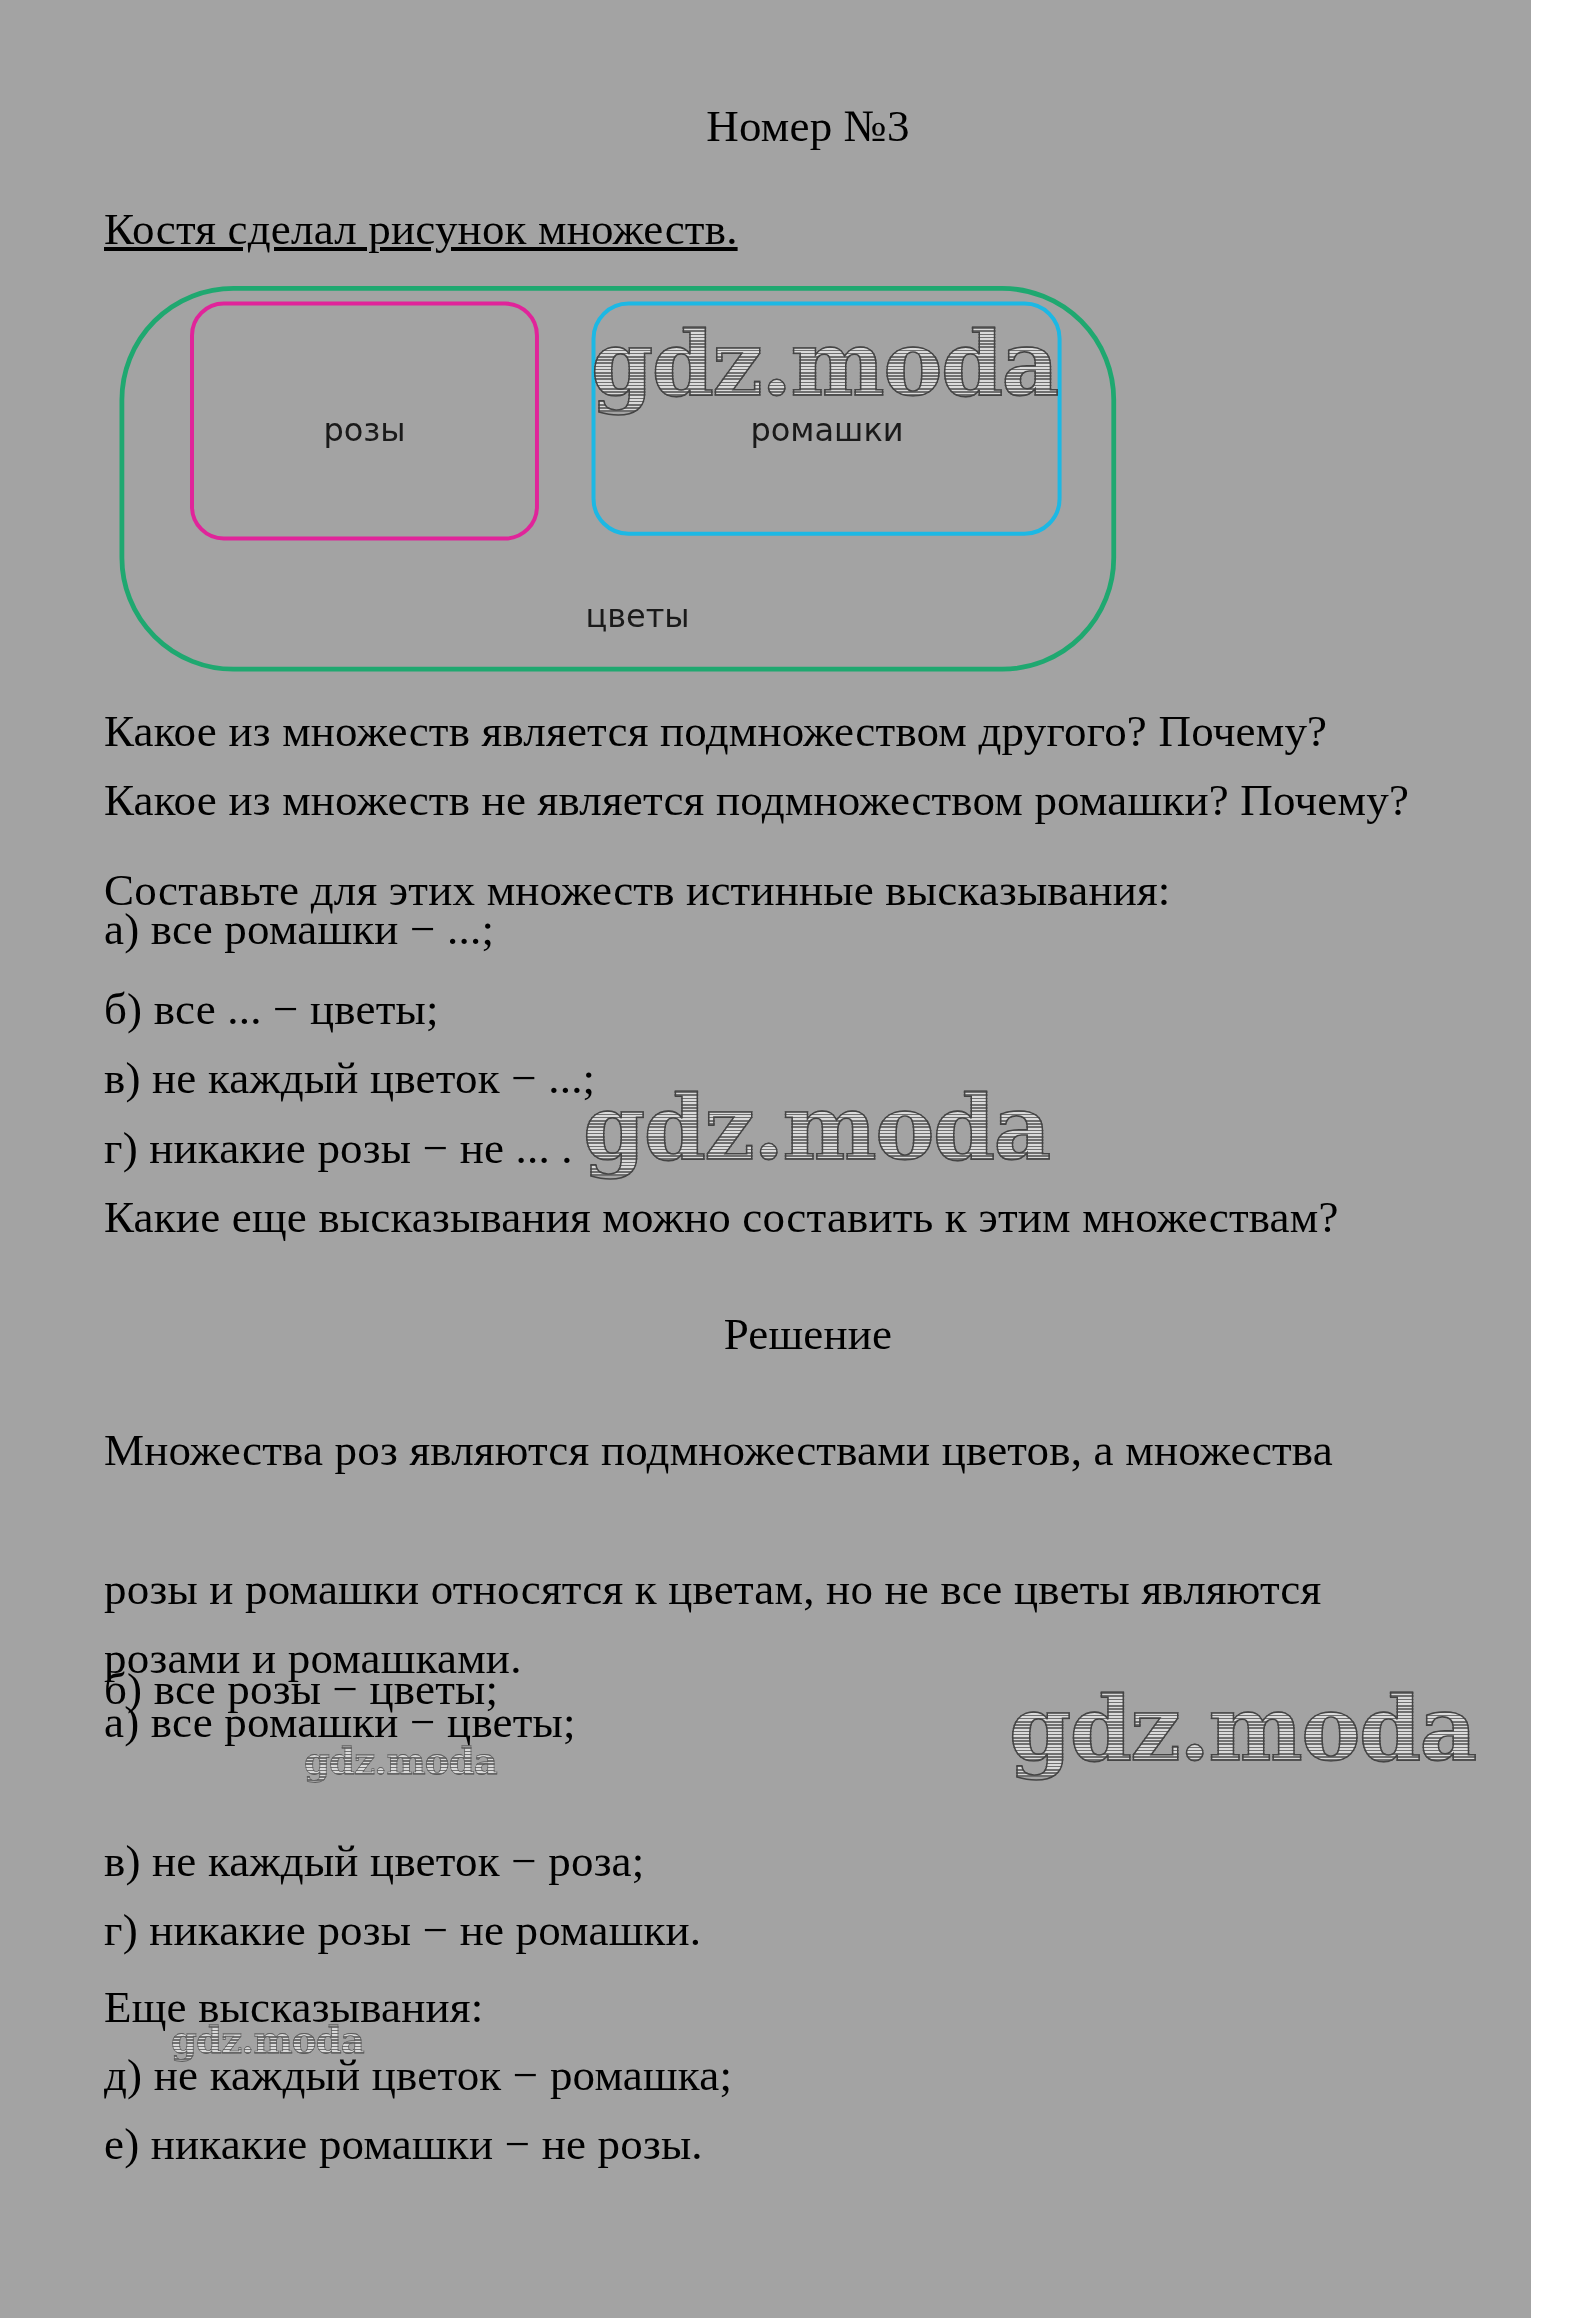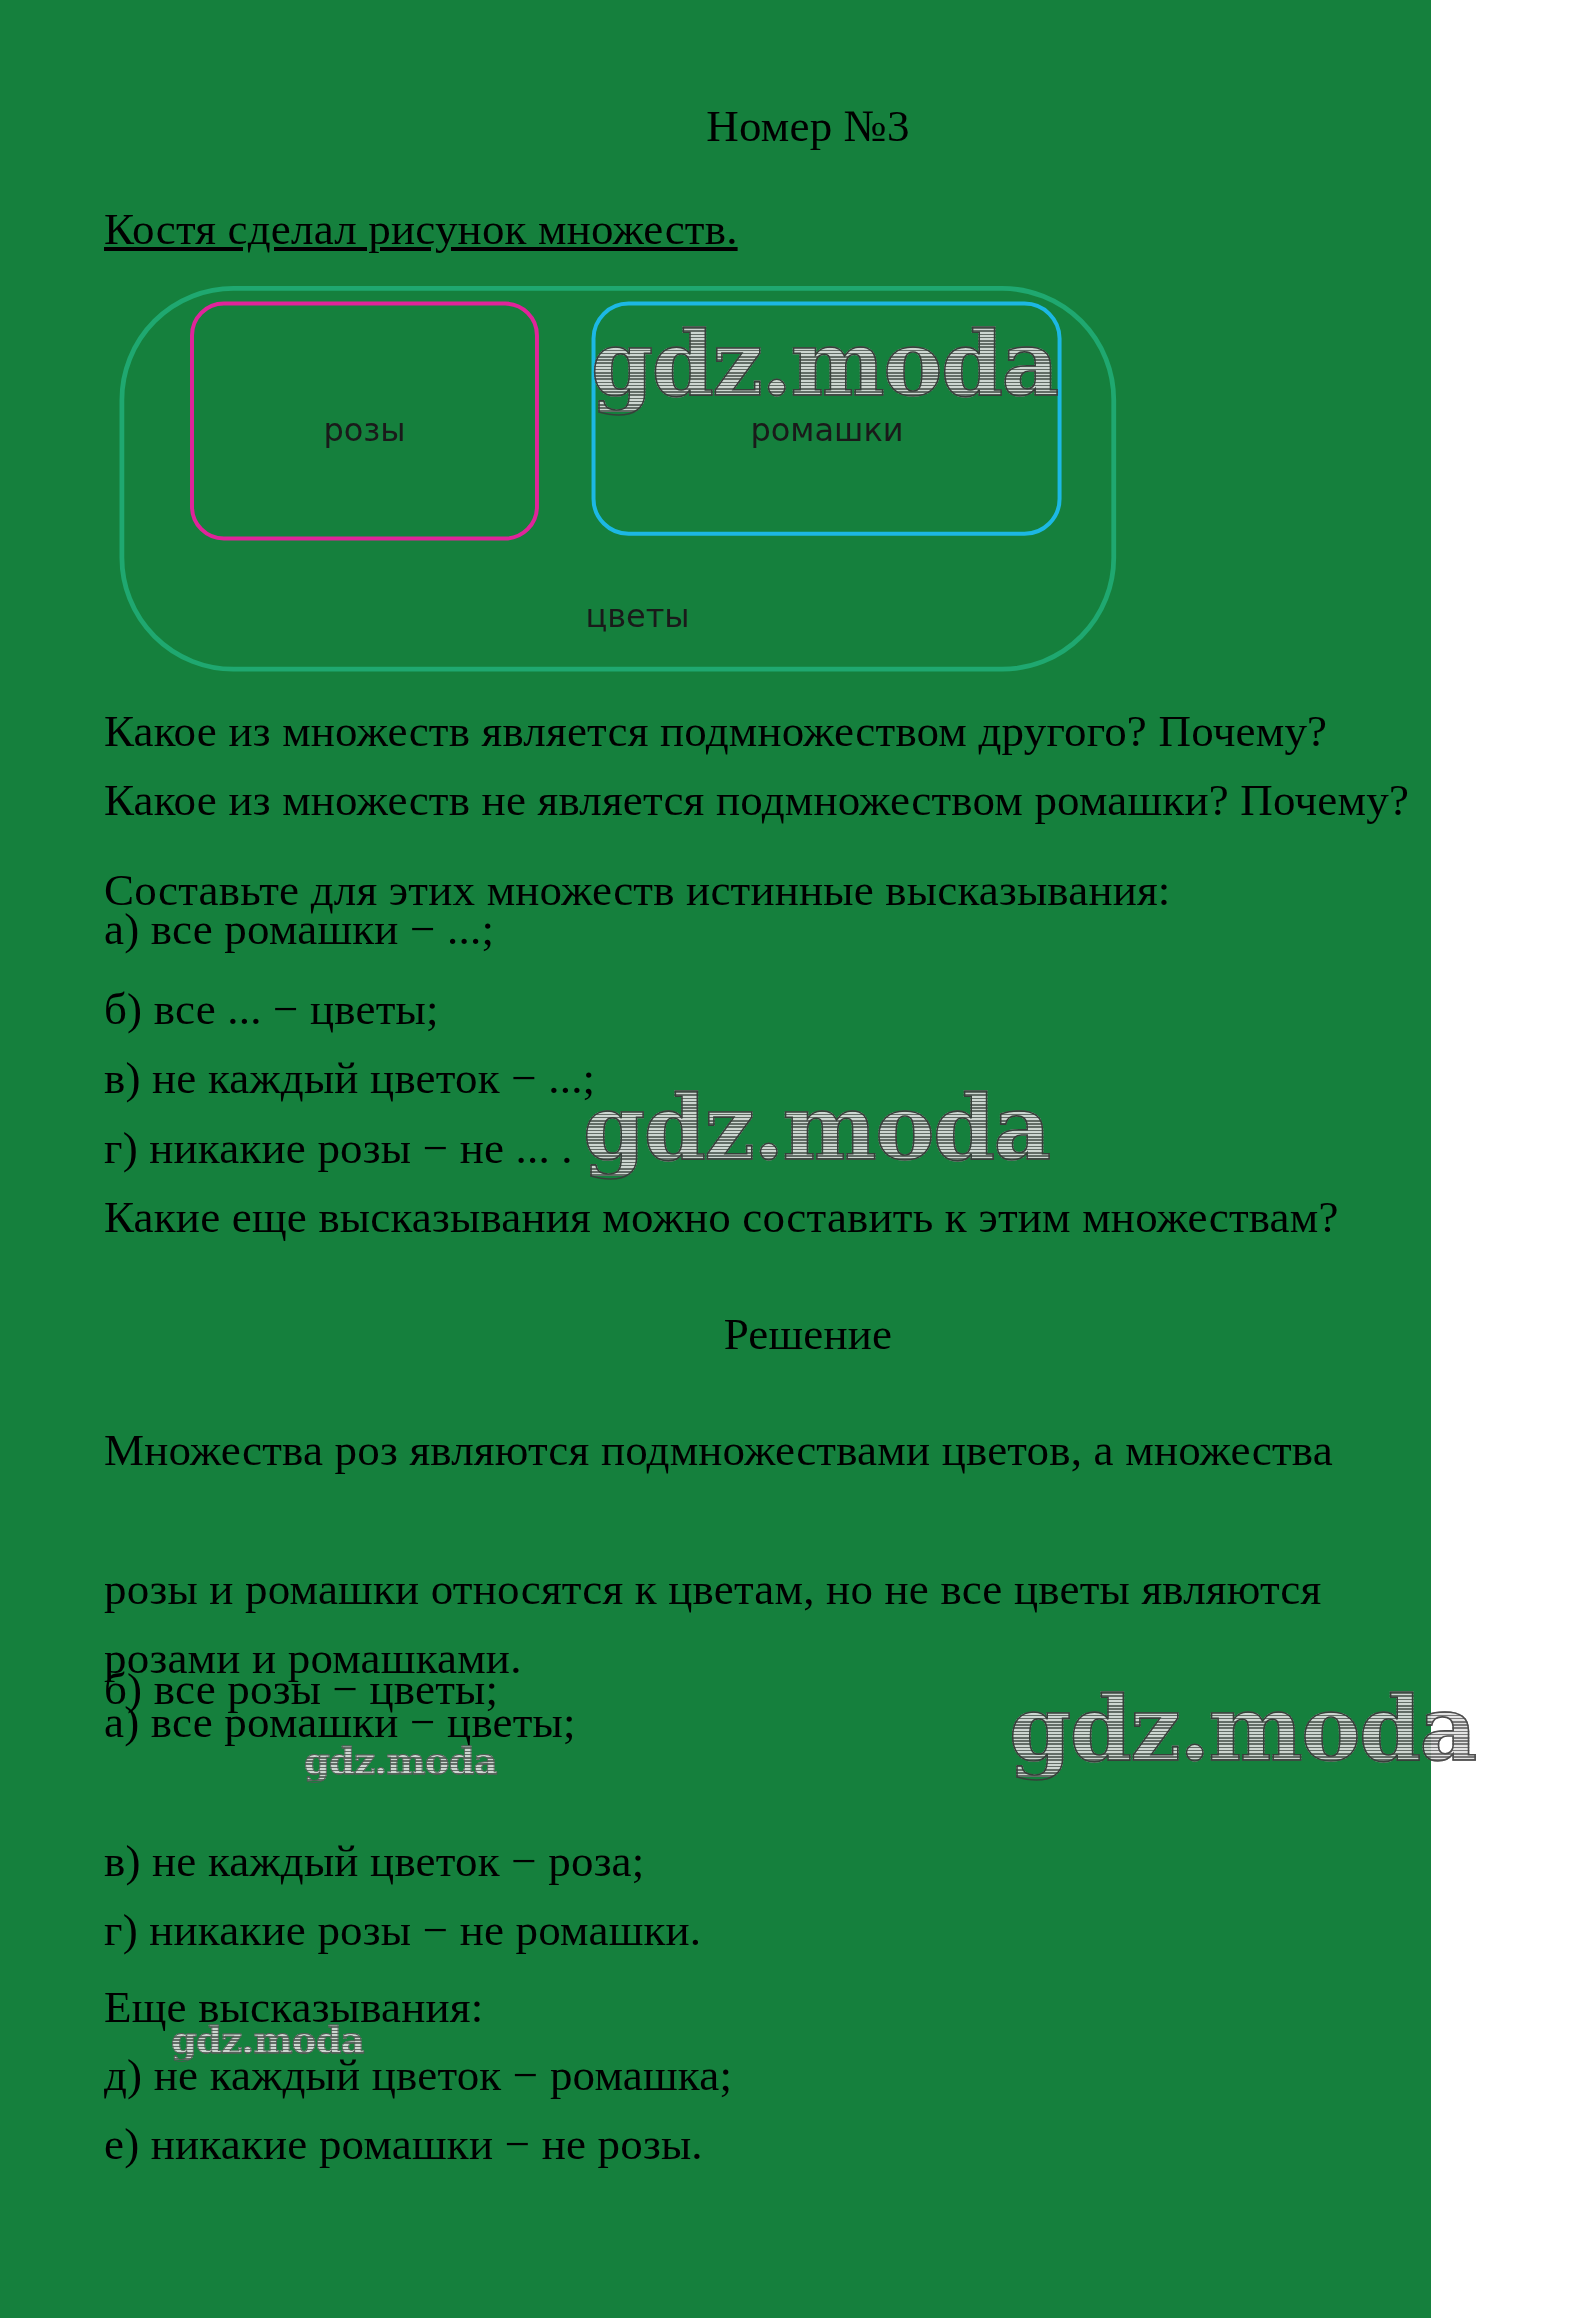--- a/index.html
+++ b/index.html
@@ -1,17 +1,17 @@
 <!DOCTYPE html>
 <html style="font-size:12.7px"><head>
 <meta charset="utf-8">
 <style>
   html, body { margin: 0; padding: 0; background: #ffffff; }
   body { width: 1579px; height: 2319px; position: relative; overflow: hidden; }
-  .page { position: absolute; left: 0; top: 0; width: 1419px; height: 2319px; background: #15803d; padding-left: 12px; }
+  .page { position: absolute; left: 0; top: 0; width: 1531px; height: 2319px; background: #a3a3a3; }
   .line {
     position: absolute;
     font-family: "Liberation Serif", "DejaVu Serif", serif;
     font-size: 45px;
     line-height: 51px;
     color: #000;
     white-space: nowrap;
     left: 104px;
     letter-spacing: 0.2px;
   }

